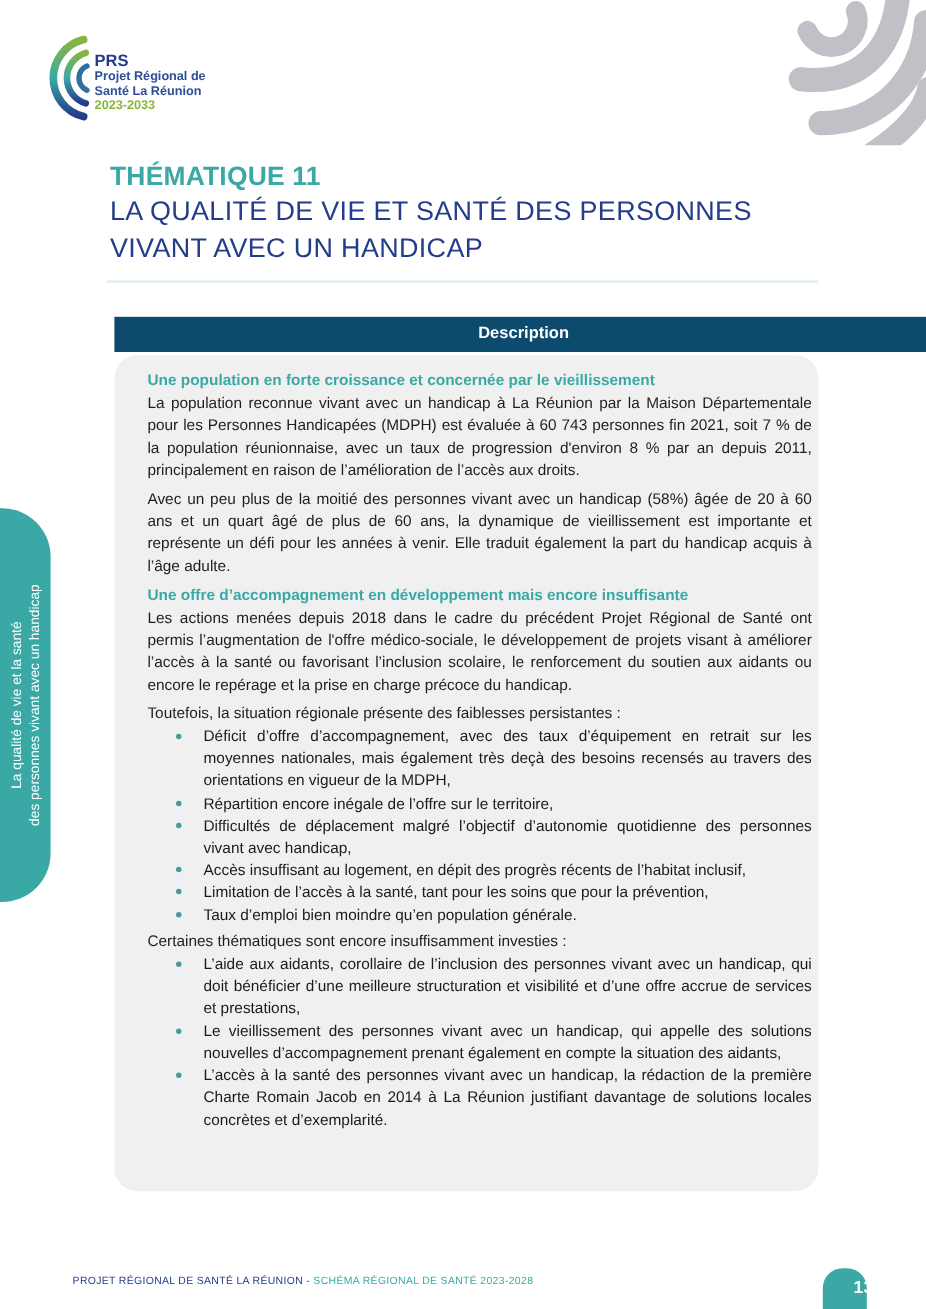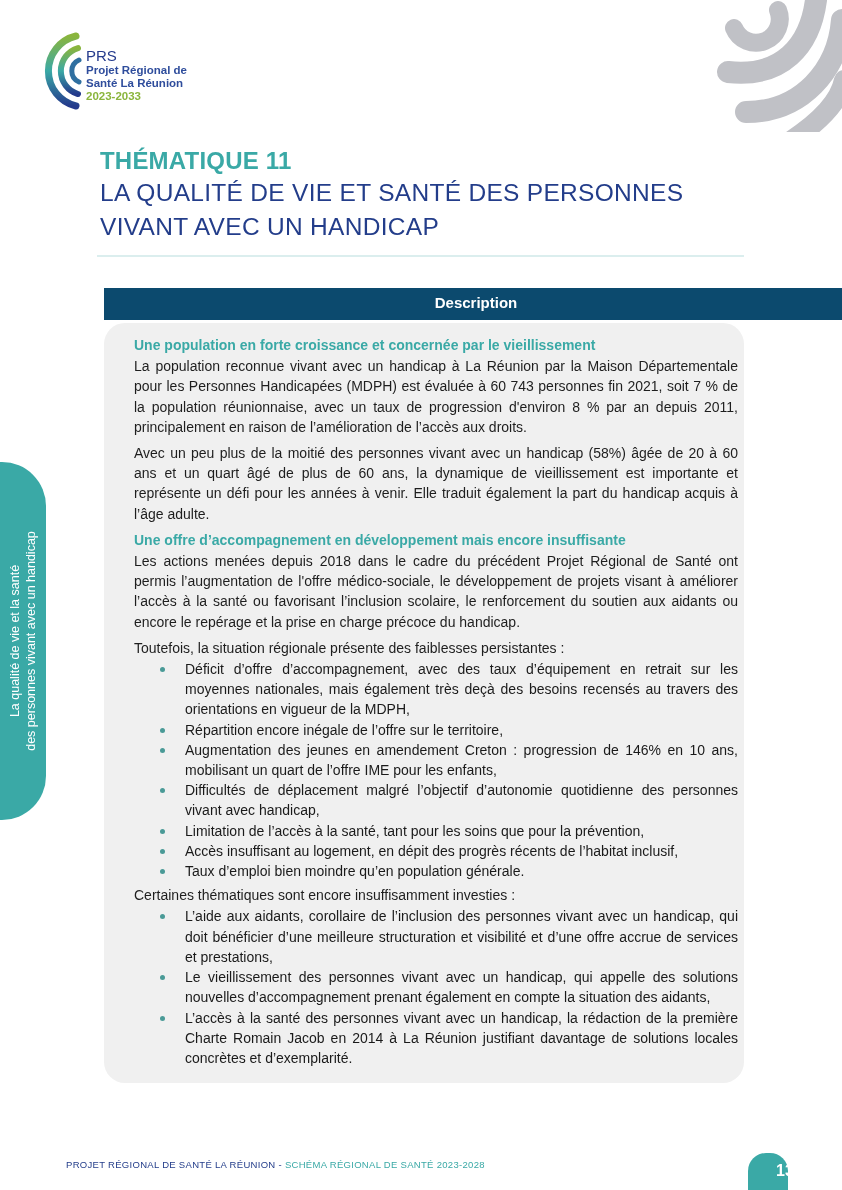--- a/index.html
+++ b/index.html
@@ -2,21 +2,21 @@
 <html><head>
   <meta charset="utf-8">
   <style>
     * { box-sizing: border-box; margin: 0; padding: 0; }
     html, body { width: 842px; height: 1190px; background: #ffffff; overflow: hidden; }
     body { position: relative; font-family: "Liberation Sans", sans-serif; color: #1a1a1a; }
 
     .logo { position: absolute; left: 24px; top: 30px; width: 190px; height: 82px; }
     .logo-mark { position: absolute; left: 0; top: 0; width: 60px; height: 82px; }
     .logo-text { position: absolute; left: 62px; top: 18px; line-height: 13px; }
-    .logo-prs { font-weight: normal; font-size: 15px; color: #243a8c; line-height: 16px; }
+    .logo-prs { font-weight: bold; font-size: 15px; color: #243a8c; line-height: 16px; }
     .logo-line { font-size: 11.5px; font-weight: bold; color: #2f4d9c; }
     .logo-years { font-size: 11.5px; font-weight: bold; color: #8ab53d; }
 
     .deco { position: absolute; right: 0; top: 0; width: 150px; height: 132px; }
 
     .title-block { position: absolute; left: 100px; top: 146px; width: 644px; }
     .theme-label { font-size: 24px; font-weight: bold; color: #3aa9a6; letter-spacing: 0.2px; line-height: 30px; }
     .title-line { font-size: 24.5px; color: #233d8a; line-height: 34px; letter-spacing: 0.3px; }
     .title-rule { position: absolute; left: 97px; top: 255px; width: 647px; height: 2px; background: #dbeeee; }
 
@@ -88,24 +88,23 @@
   <p class="para">La population reconnue vivant avec un handicap à La Réunion par la Maison Départementale pour les Personnes Handicapées (MDPH) est évaluée à 60 743 personnes fin 2021, soit 7 % de la population réunionnaise, avec un taux de progression d'environ 8 % par an depuis 2011, principalement en raison de l’amélioration de l’accès aux droits.</p>
   <p class="para">Avec un peu plus de la moitié des personnes vivant avec un handicap (58%) âgée de 20 à 60 ans et un quart âgé de plus de 60 ans, la dynamique de vieillissement est importante et représente un défi pour les années à venir. Elle traduit également la part du handicap acquis à l’âge adulte.</p>
 
   <div class="subhead">Une offre d’accompagnement en développement mais encore insuffisante</div>
   <p class="para">Les actions menées depuis 2018 dans le cadre du précédent Projet Régional de Santé ont permis l’augmentation de l'offre médico-sociale, le développement de projets visant à améliorer l’accès à la santé ou favorisant l’inclusion scolaire, le renforcement du soutien aux aidants ou encore le repérage et la prise en charge précoce du handicap.</p>
   <p class="para" style="margin-bottom:1px">Toutefois, la situation régionale présente des faiblesses persistantes :</p>
 
   <ul class="list">
     <li><span class="bullet"></span><span>Déficit d’offre d’accompagnement, avec des taux d’équipement en retrait sur les moyennes nationales, mais également très deçà des besoins recensés au travers des orientations en vigueur de la MDPH,</span></li>
     <li><span class="bullet"></span><span>Répartition encore inégale de l’offre sur le territoire,</span></li>
-    <li><span class="bullet"></span><span>Augmentation des jeunes en amendement Creton : progression de 146% en 10 ans, mobilisant un quart de l’offre IME pour les enfants,</span></li>
     <li><span class="bullet"></span><span>Difficultés de déplacement malgré l’objectif d’autonomie quotidienne des personnes vivant avec handicap,</span></li>
+    <li><span class="bullet"></span><span>Accès insuffisant au logement, en dépit des progrès récents de l’habitat inclusif,</span></li>
     <li><span class="bullet"></span><span>Limitation de l’accès à la santé, tant pour les soins que pour la prévention,</span></li>
-    <li><span class="bullet"></span><span>Accès insuffisant au logement, en dépit des progrès récents de l’habitat inclusif,</span></li>
     <li><span class="bullet"></span><span>Taux d’emploi bien moindre qu’en population générale.</span></li>
   </ul>
 
   <p class="para" style="margin-bottom:1px">Certaines thématiques sont encore insuffisamment investies :</p>
   <ul class="list">
     <li><span class="bullet"></span><span>L’aide aux aidants, corollaire de l’inclusion des personnes vivant avec un handicap, qui doit bénéficier d’une meilleure structuration et visibilité et d’une offre accrue de services et prestations,</span></li>
     <li><span class="bullet"></span><span>Le vieillissement des personnes vivant avec un handicap, qui appelle des solutions nouvelles d’accompagnement prenant également en compte la situation des aidants,</span></li>
     <li><span class="bullet"></span><span>L’accès à la santé des personnes vivant avec un handicap, la rédaction de la première Charte Romain Jacob en 2014 à La Réunion justifiant davantage de solutions locales concrètes et d’exemplarité.</span></li>
   </ul>
 </div>

